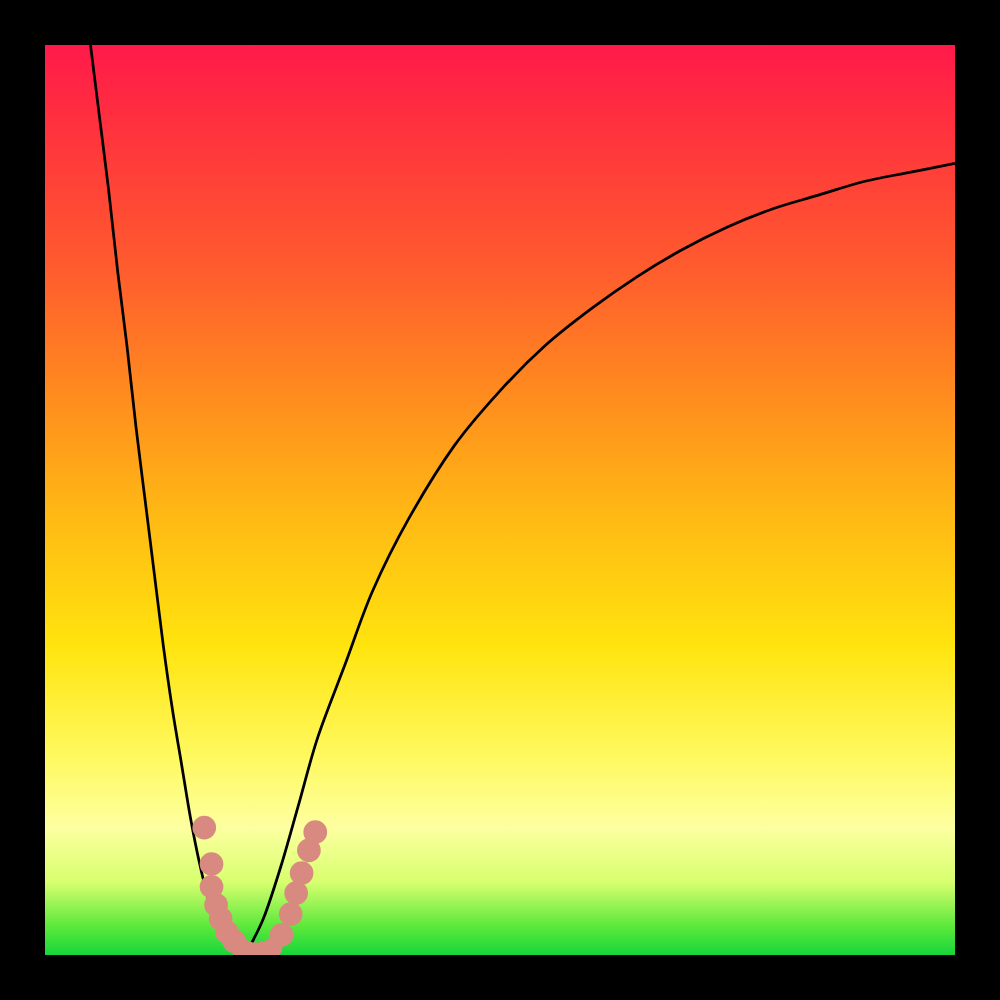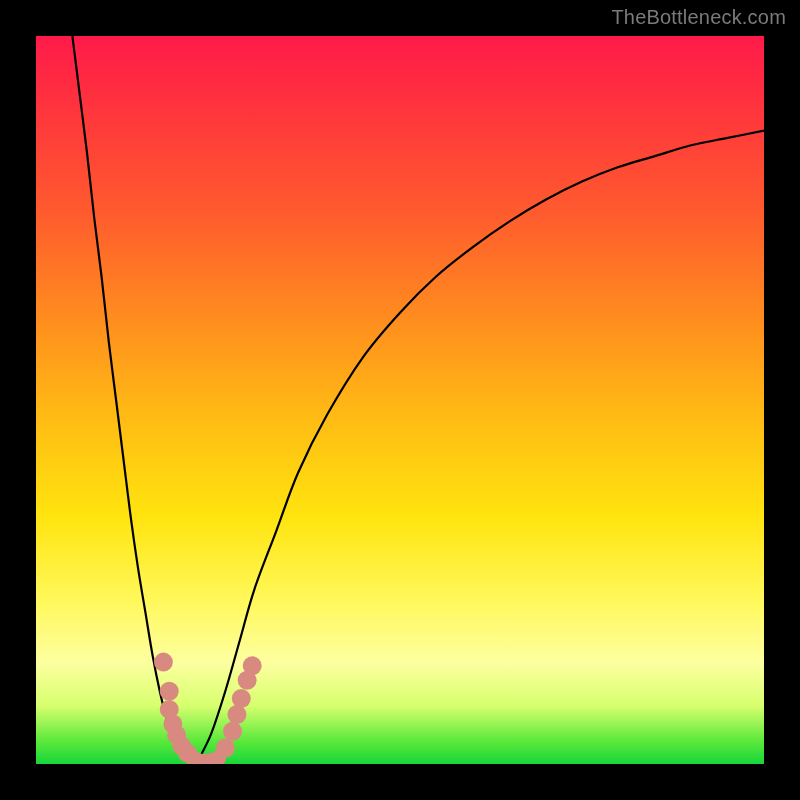--- a/index.html
+++ b/index.html
@@ -57,21 +57,20 @@
     top: 0;
     width: 728px;
     height: 728px;
   }
 </style>
 </head>
 <body>
 
 <div class="frame">
 
-  <div class="watermark">TheBottleneck.com</div>
 
   <div class="plot-area">
     <svg class="curves" viewBox="0 0 728 728" preserveAspectRatio="none">
       <path d="M 36.4 0 C 37.61333333333333 9.706666666666669, 41.25333333333333 38.82666666666667, 43.68 58.24000000000001 C 46.10666666666667 77.65333333333335, 48.53333333333334 95.85333333333335, 50.96000000000001 116.48000000000002 C 53.38666666666668 137.10666666666668, 55.81333333333334 161.37333333333333, 58.24 182 C 60.666666666666664 202.62666666666667, 63.093333333333334 219.6133333333333, 65.52 240.23999999999995 C 67.94666666666666 260.8666666666666, 70.37333333333333 285.1333333333334, 72.8 305.76000000000005 C 75.22666666666666 326.3866666666667, 77.65333333333334 344.5866666666667, 80.08 364 C 82.50666666666666 383.4133333333333, 84.93333333333334 402.82666666666665, 87.36 422.24 C 89.78666666666666 441.65333333333336, 92.21333333333334 462.28000000000003, 94.64 480.48 C 97.06666666666666 498.68, 99.49333333333335 515.6666666666667, 101.92000000000002 531.44 C 104.34666666666668 547.2133333333334, 106.77333333333334 560.5600000000001, 109.2 575.12 C 111.62666666666667 589.68, 114.05333333333334 605.4533333333333, 116.48 618.8 C 118.90666666666667 632.1466666666666, 121.33333333333334 644.28, 123.76 655.2 C 126.18666666666667 666.1200000000001, 128.61333333333332 675.8266666666667, 131.04 684.32 C 133.46666666666667 692.8133333333334, 135.89333333333332 700.6999999999999, 138.32 706.16 C 140.74666666666667 711.62, 143.17333333333332 714.0466666666667, 145.6 717.08 C 148.02666666666667 720.1133333333333, 150.45333333333332 722.54, 152.88 724.36 C 155.30666666666667 726.1800000000001, 158.94666666666666 727.3933333333333, 160.16 728" fill="none" stroke="#000000" stroke-width="2.2"></path>
       <path d="M 160.16 728 C 162.58666666666667 723.1466666666666, 169.86666666666667 711.0133333333333, 174.72 698.88 C 179.57333333333332 686.7466666666667, 184.42666666666668 670.9733333333334, 189.28 655.2 C 194.13333333333333 639.4266666666667, 198.9866666666667 621.2266666666667, 203.84000000000003 604.24 C 208.69333333333336 587.2533333333333, 212.33333333333334 571.48, 218.4 553.28 C 224.46666666666667 535.0799999999999, 232.96 514.4533333333333, 240.24 495.03999999999996 C 247.52 475.62666666666667, 253.58666666666664 456.21333333333337, 262.08 436.8 C 270.5733333333333 417.38666666666666, 280.28 397.97333333333336, 291.2 378.56 C 302.12 359.14666666666665, 315.4666666666667 337.3066666666666, 327.6 320.31999999999994 C 339.73333333333335 303.33333333333326, 351.8666666666667 289.9866666666667, 364 276.64 C 376.1333333333333 263.2933333333333, 388.2666666666667 251.15999999999994, 400.40000000000003 240.23999999999995 C 412.53333333333336 229.31999999999996, 424.6666666666667 220.22, 436.8 211.12 C 448.93333333333334 202.02, 461.06666666666666 193.52666666666667, 473.2 185.64 C 485.3333333333333 177.7533333333333, 497.46666666666664 170.47333333333327, 509.59999999999997 163.79999999999995 C 521.7333333333333 157.12666666666664, 533.8666666666667 151.06, 546 145.60000000000002 C 558.1333333333333 140.14000000000004, 570.2666666666667 135.28666666666675, 582.4 131.04000000000008 C 594.5333333333333 126.79333333333341, 606.6666666666666 123.76, 618.8 120.12 C 630.9333333333333 116.48, 643.0666666666667 112.23333333333339, 655.2 109.20000000000005 C 667.3333333333334 106.1666666666667, 679.4666666666667 104.34666666666664, 691.6 101.91999999999996 C 703.7333333333333 99.49333333333328, 721.9333333333334 95.85333333333331, 728 94.63999999999999" fill="none" stroke="#000000" stroke-width="2.2"></path>
       <g id="marker-layer">
           <circle cx="127.39999999999999" cy="626.0799999999999" r="9.464" fill="#d98a80"></circle>
           <circle cx="133.224" cy="655.2" r="9.464" fill="#d98a80"></circle>
           <circle cx="133.224" cy="673.4" r="9.464" fill="#d98a80"></circle>
           <circle cx="136.864" cy="687.96" r="9.464" fill="#d98a80"></circle>

